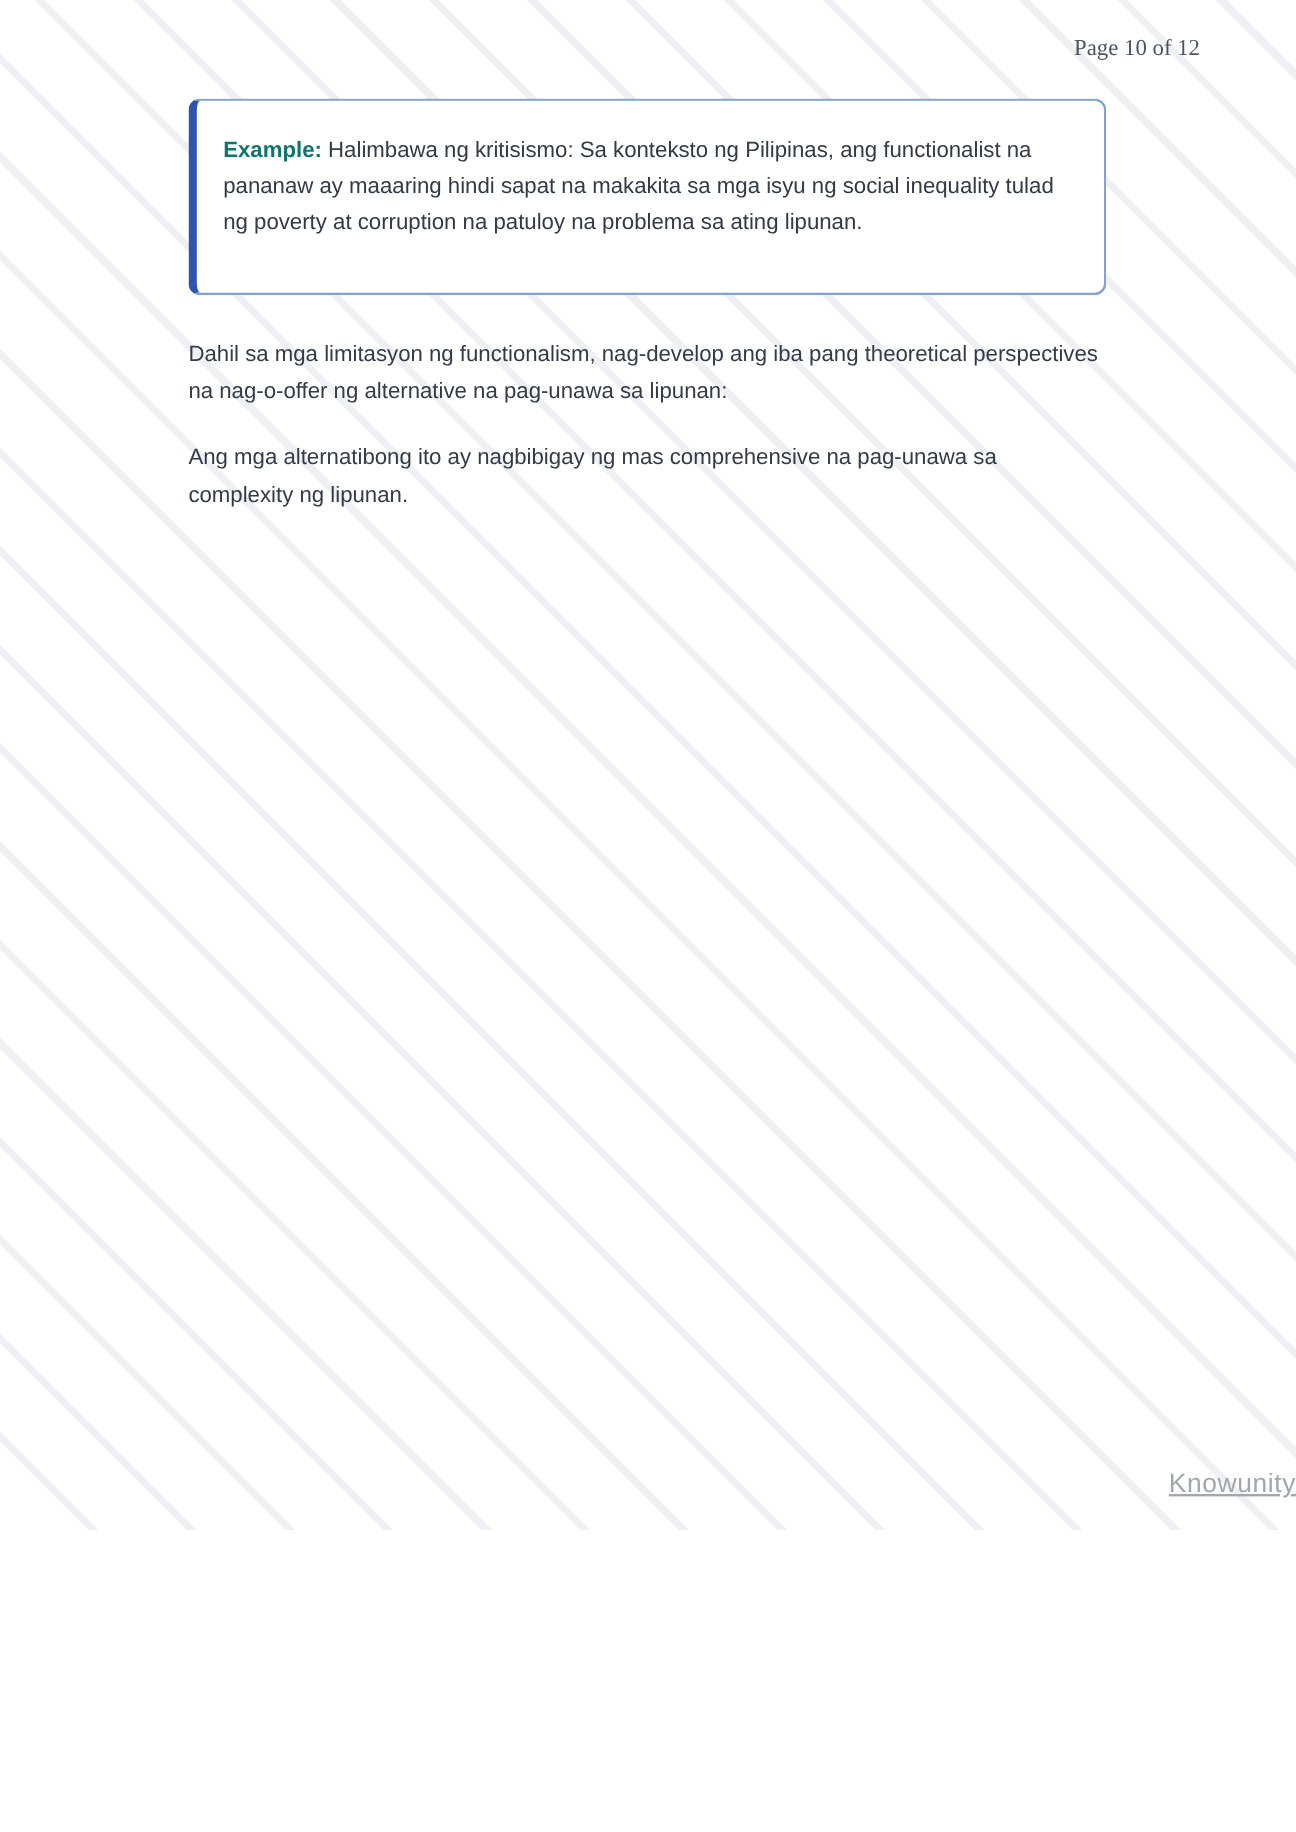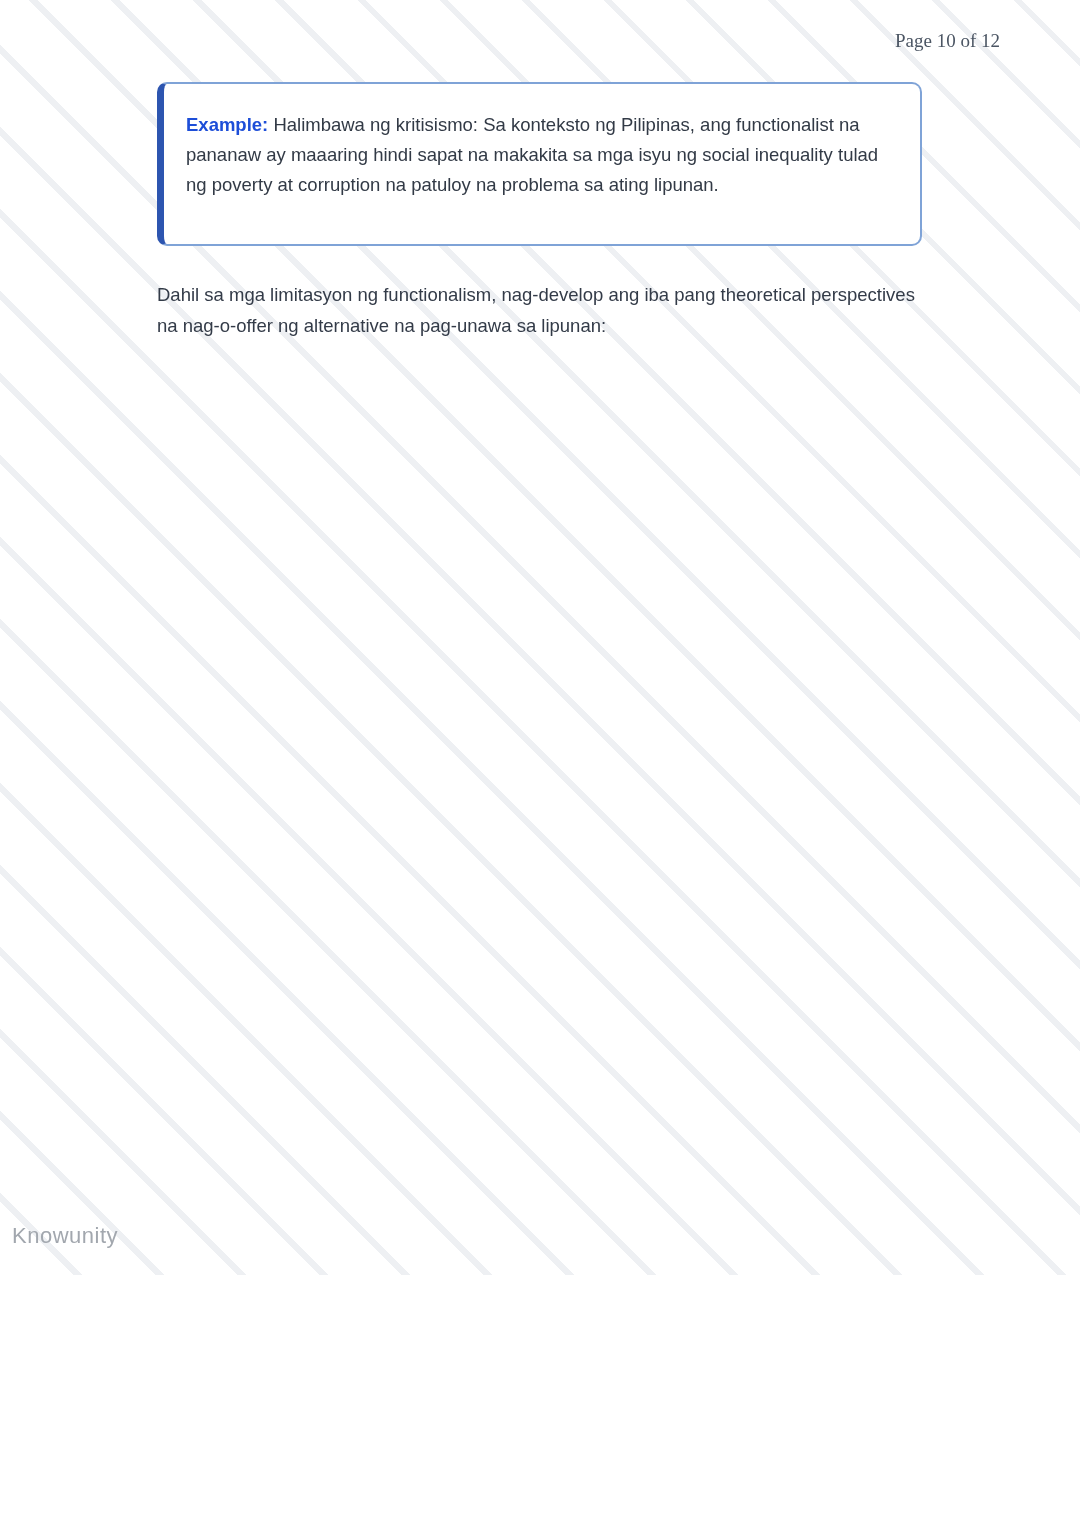--- a/index.html
+++ b/index.html
@@ -49,48 +49,49 @@
     padding: 26px 30px 20px 22px;
   }
   .example-text {
     margin: 0;
     font-size: 18.5px;
     line-height: 30px;
     color: #323a46;
   }
   .example-label {
     font-weight: bold;
-    color: #1d4ed8;
+    color: #0f766e;
   }
   .section-heading {
     margin: 38px 0 0 0;
     padding-bottom: 11px;
     border-bottom: 2px solid #5e8fd0;
     font-size: 19.5px;
     font-weight: bold;
     color: #24418e;
   }
   .body-para {
     margin: 24px 0 0 0;
     font-size: 18.5px;
     line-height: 31px;
     color: #333b48;
   }
   .body-para.first {
     margin-top: 33px;
   }
   .footer {
     position: absolute;
-    left: 12px;
+    left: 0;
     right: 0;
     bottom: 26px;
-    text-align: left;
+    text-align: right;
     font-size: 22px;
     color: #a2a7ae;
     letter-spacing: 0.5px;
+    text-decoration: underline;
   }
 </style>
 </head>
 <body>
 
 <div class="page">
 
   <div class="page-header">Page 10 of 12</div>
 
   <div class="content">
@@ -99,18 +100,19 @@
       <p class="example-text">
         <span class="example-label">Example:</span><span> Halimbawa ng kritisismo: Sa konteksto ng Pilipinas, ang functionalist na pananaw ay maaaring hindi sapat na makakita sa mga isyu ng social inequality tulad ng poverty at corruption na patuloy na problema sa ating lipunan.</span>
       </p>
     </div>
 
 
     <p class="body-para first">Dahil sa mga limitasyon ng functionalism, nag-develop ang iba pang theoretical perspectives na nag-o-offer ng alternative na pag-unawa sa lipunan:</p>
 
 
 
+    <p class="body-para">Ang mga alternatibong ito ay nagbibigay ng mas comprehensive na pag-unawa sa complexity ng lipunan.</p>
 
   </div>
 
   <div class="footer">Knowunity</div>
 
 </div>
 
 </body></html>

